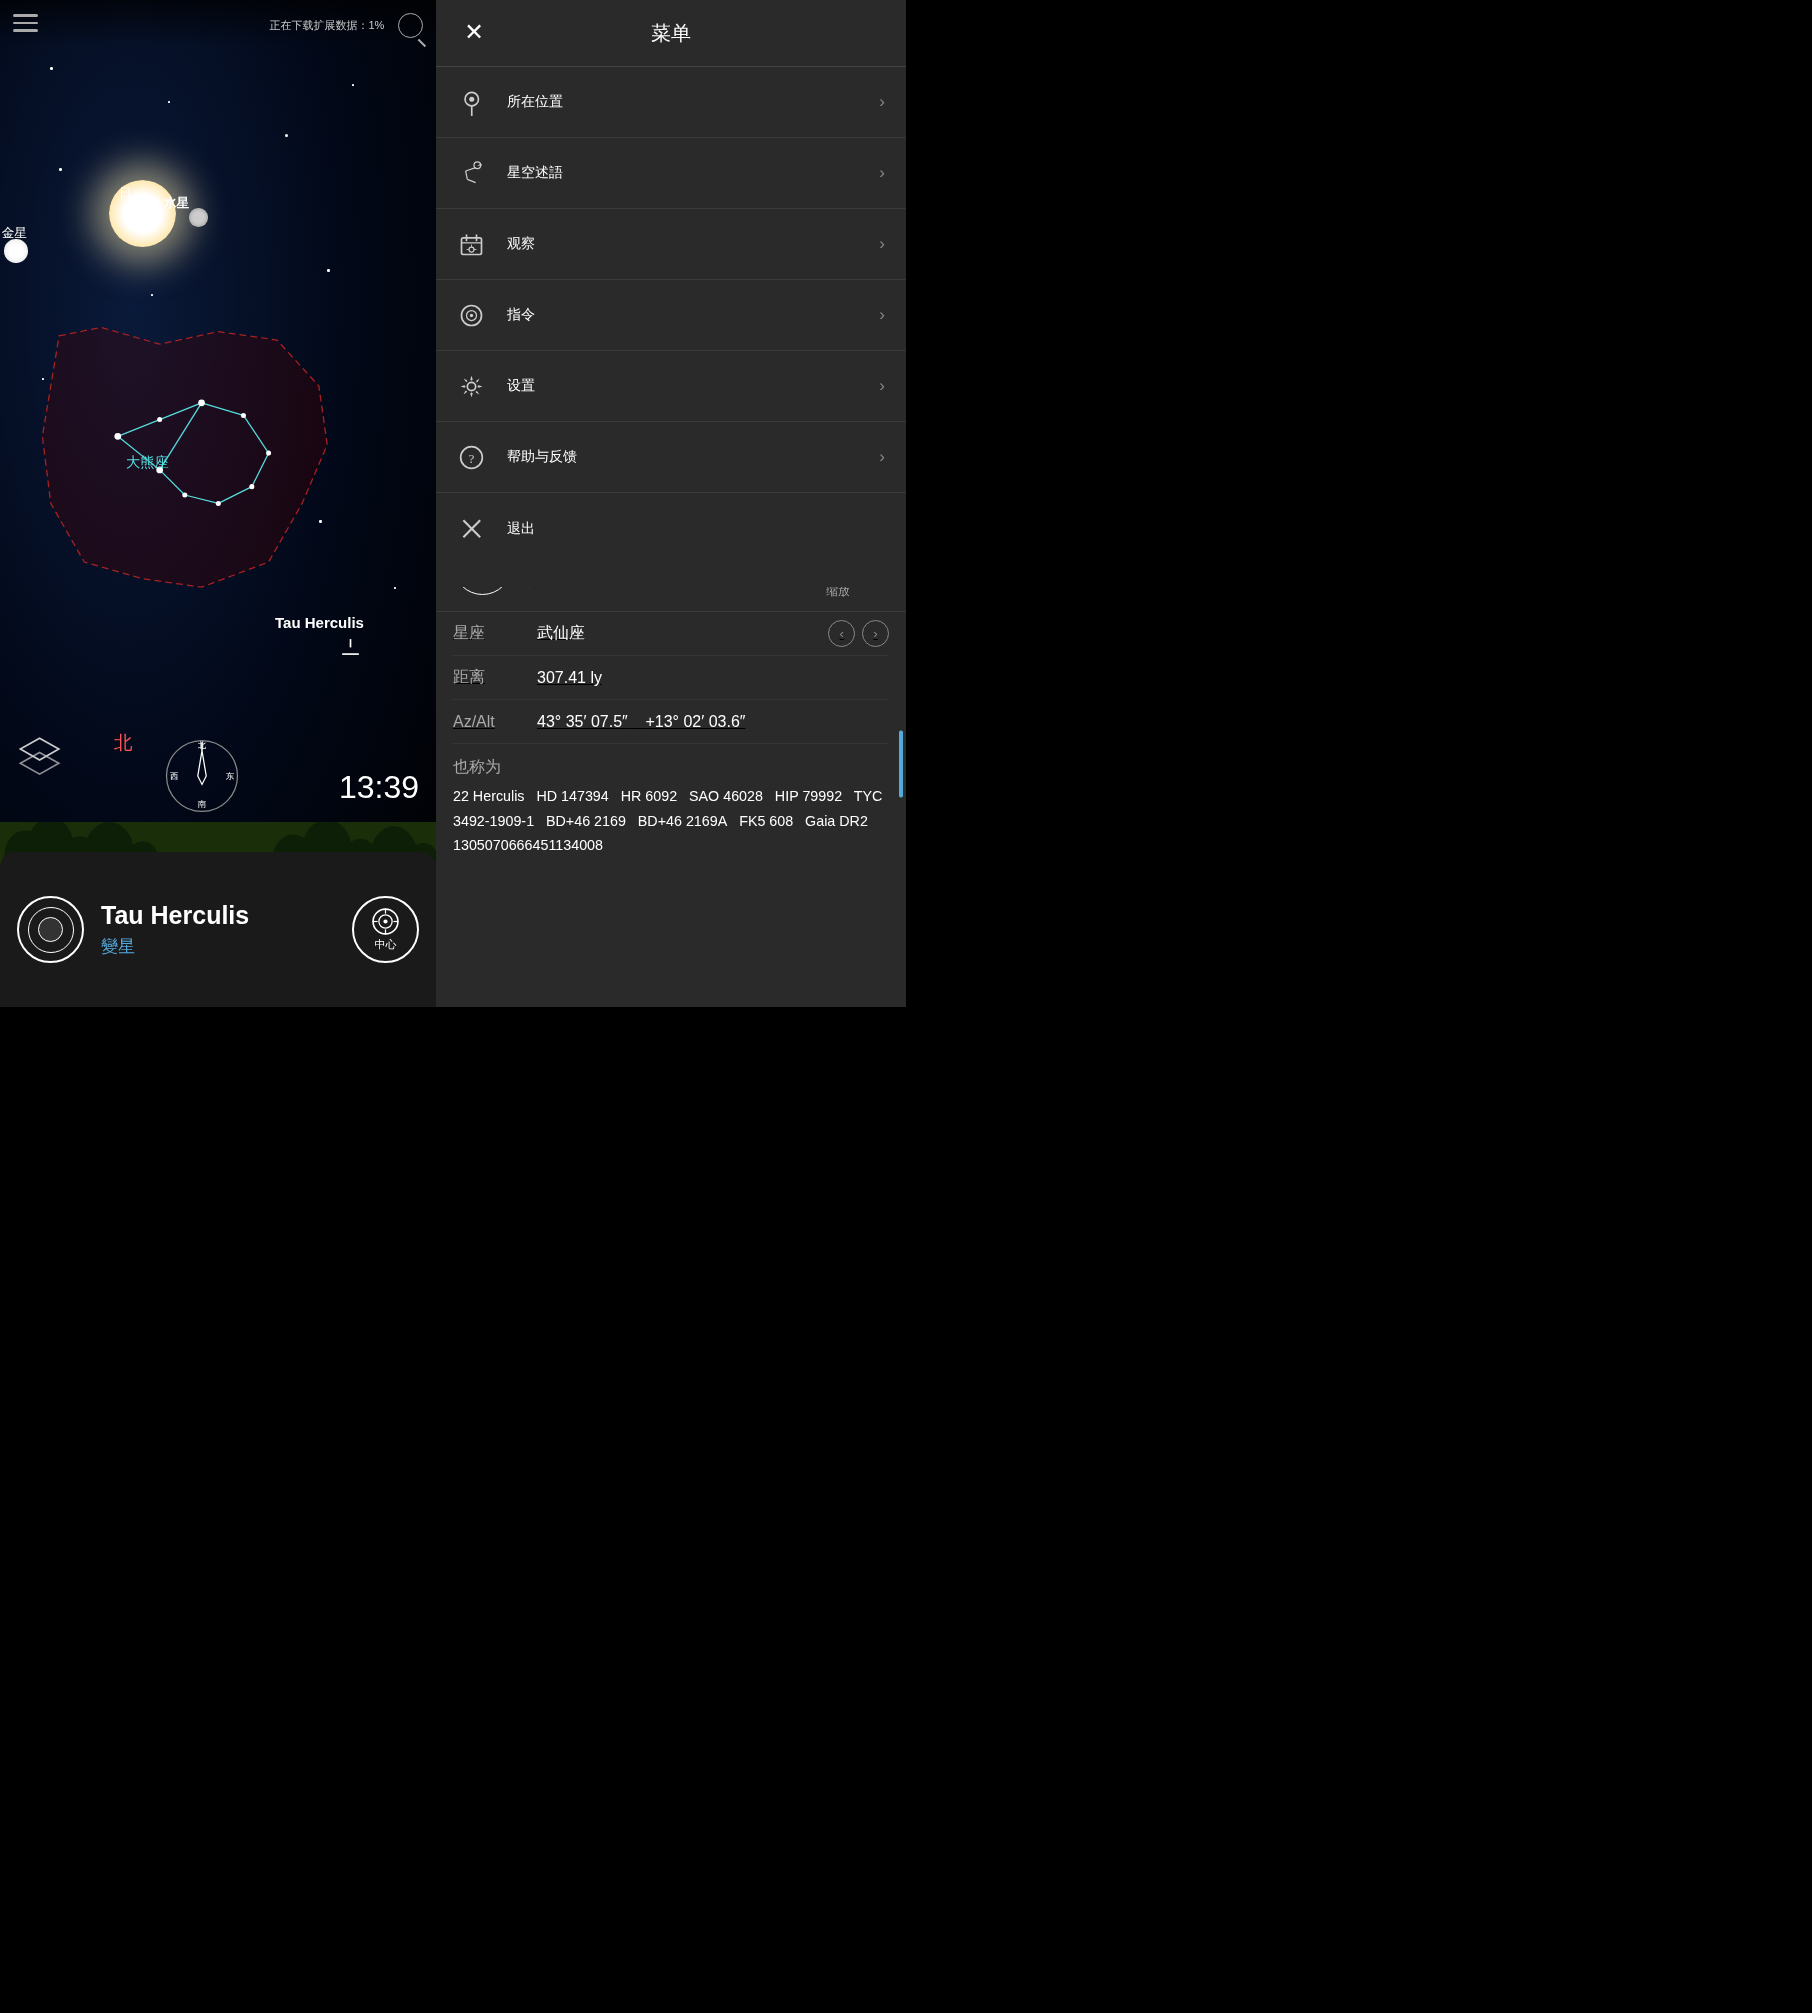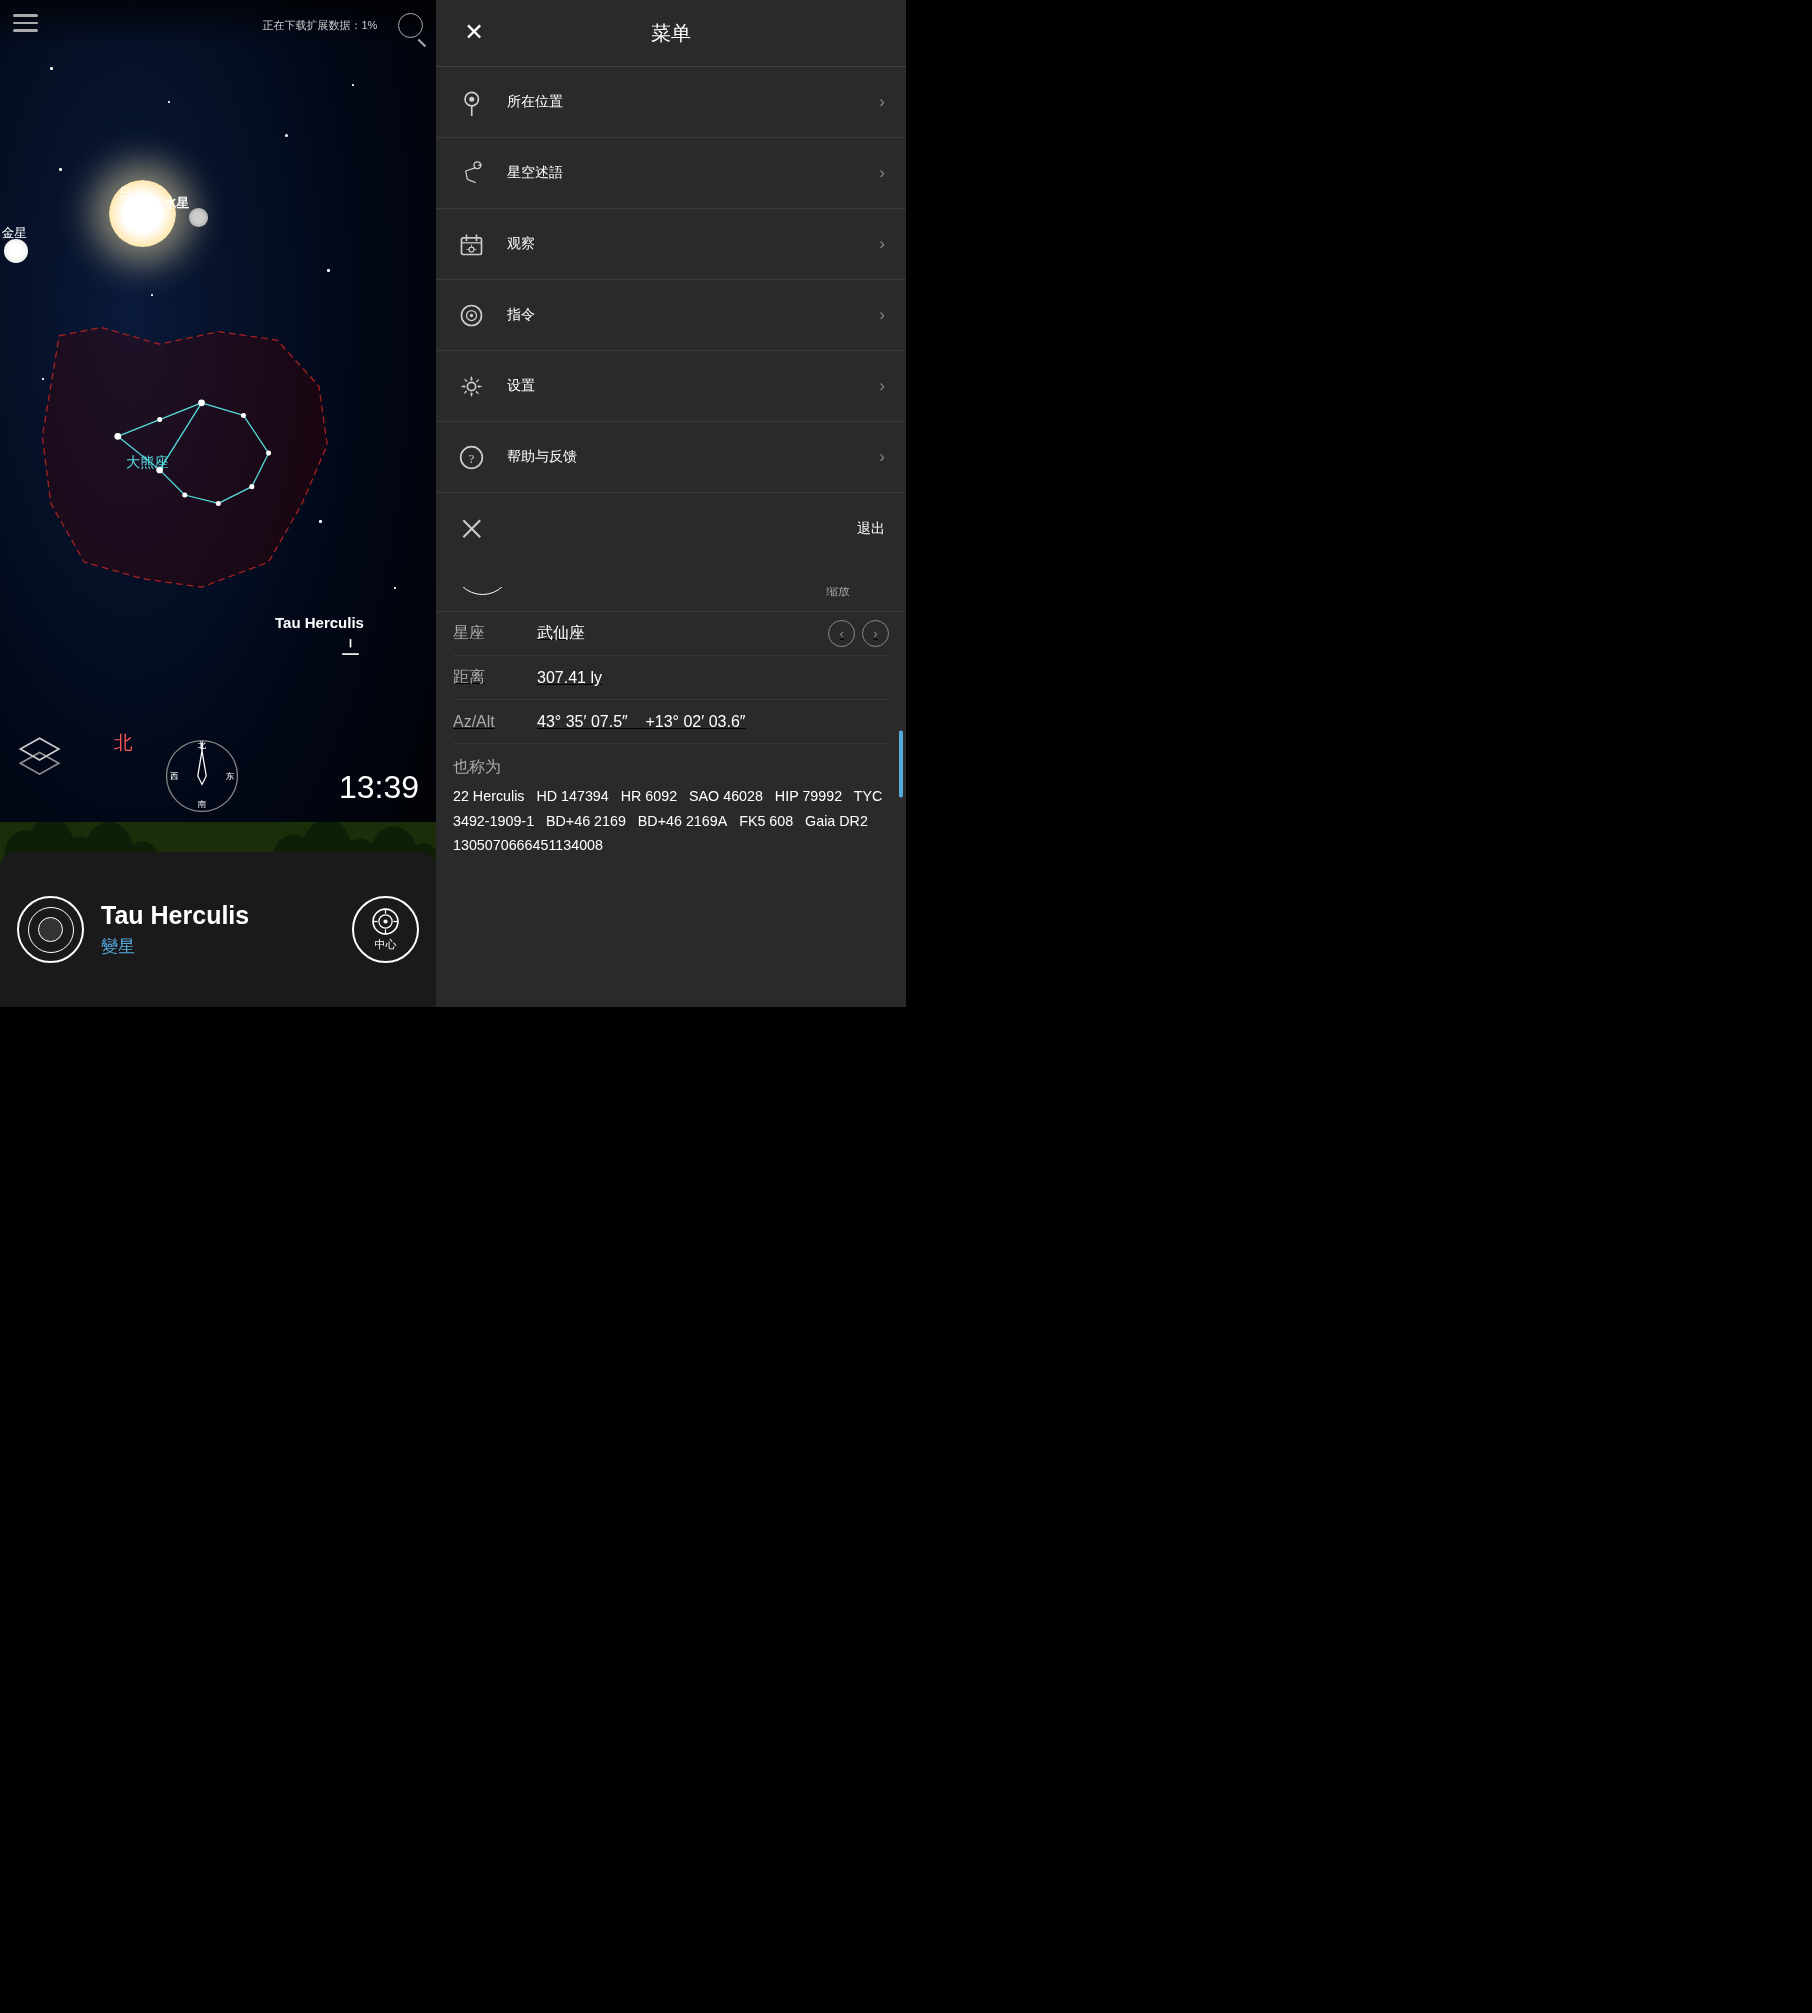--- a/index.html
+++ b/index.html
@@ -123,21 +123,21 @@
     }
 
     .top-status-left {
       position: absolute;
       top: 12.6px;
       right: 12.6px;
       color: #ccc;
       font-size: 11px;
       display: flex;
       align-items: center;
-      gap: 21px;
+      gap: 14px;
     }
 
     .search-icon-top {
       width: 25px;
       height: 25px;
       border: 1.7px solid #aaa;
       border-radius: 50%;
       position: relative;
     }
 
@@ -872,21 +872,21 @@
       <div class="menu-item-icon">
         <svg width="25" height="25" viewBox="0 0 30 30">
           <circle cx="15" cy="15" r="13" fill="none" stroke="#ccc" stroke-width="2"></circle>
           <text x="15" y="21" font-size="16" fill="#ccc" text-anchor="middle" font-family="serif">?</text>
         </svg>
       </div>
       <span class="menu-item-label">帮助与反馈</span>
       <span class="menu-item-arrow">›</span>
     </div>
 
-    <div class="menu-item" style="border-bottom:none;text-align:right;">
+    <div class="menu-item" style="border-bottom:none;">
       <div class="menu-item-icon">
         <svg width="23.5" height="23.5" viewBox="0 0 28 28">
           <line x1="4" y1="4" x2="24" y2="24" stroke="#ccc" stroke-width="2.5"></line>
           <line x1="24" y1="4" x2="4" y2="24" stroke="#ccc" stroke-width="2.5"></line>
         </svg>
       </div>
       <span class="menu-item-label">退出</span>
     </div>
   </div>
 

